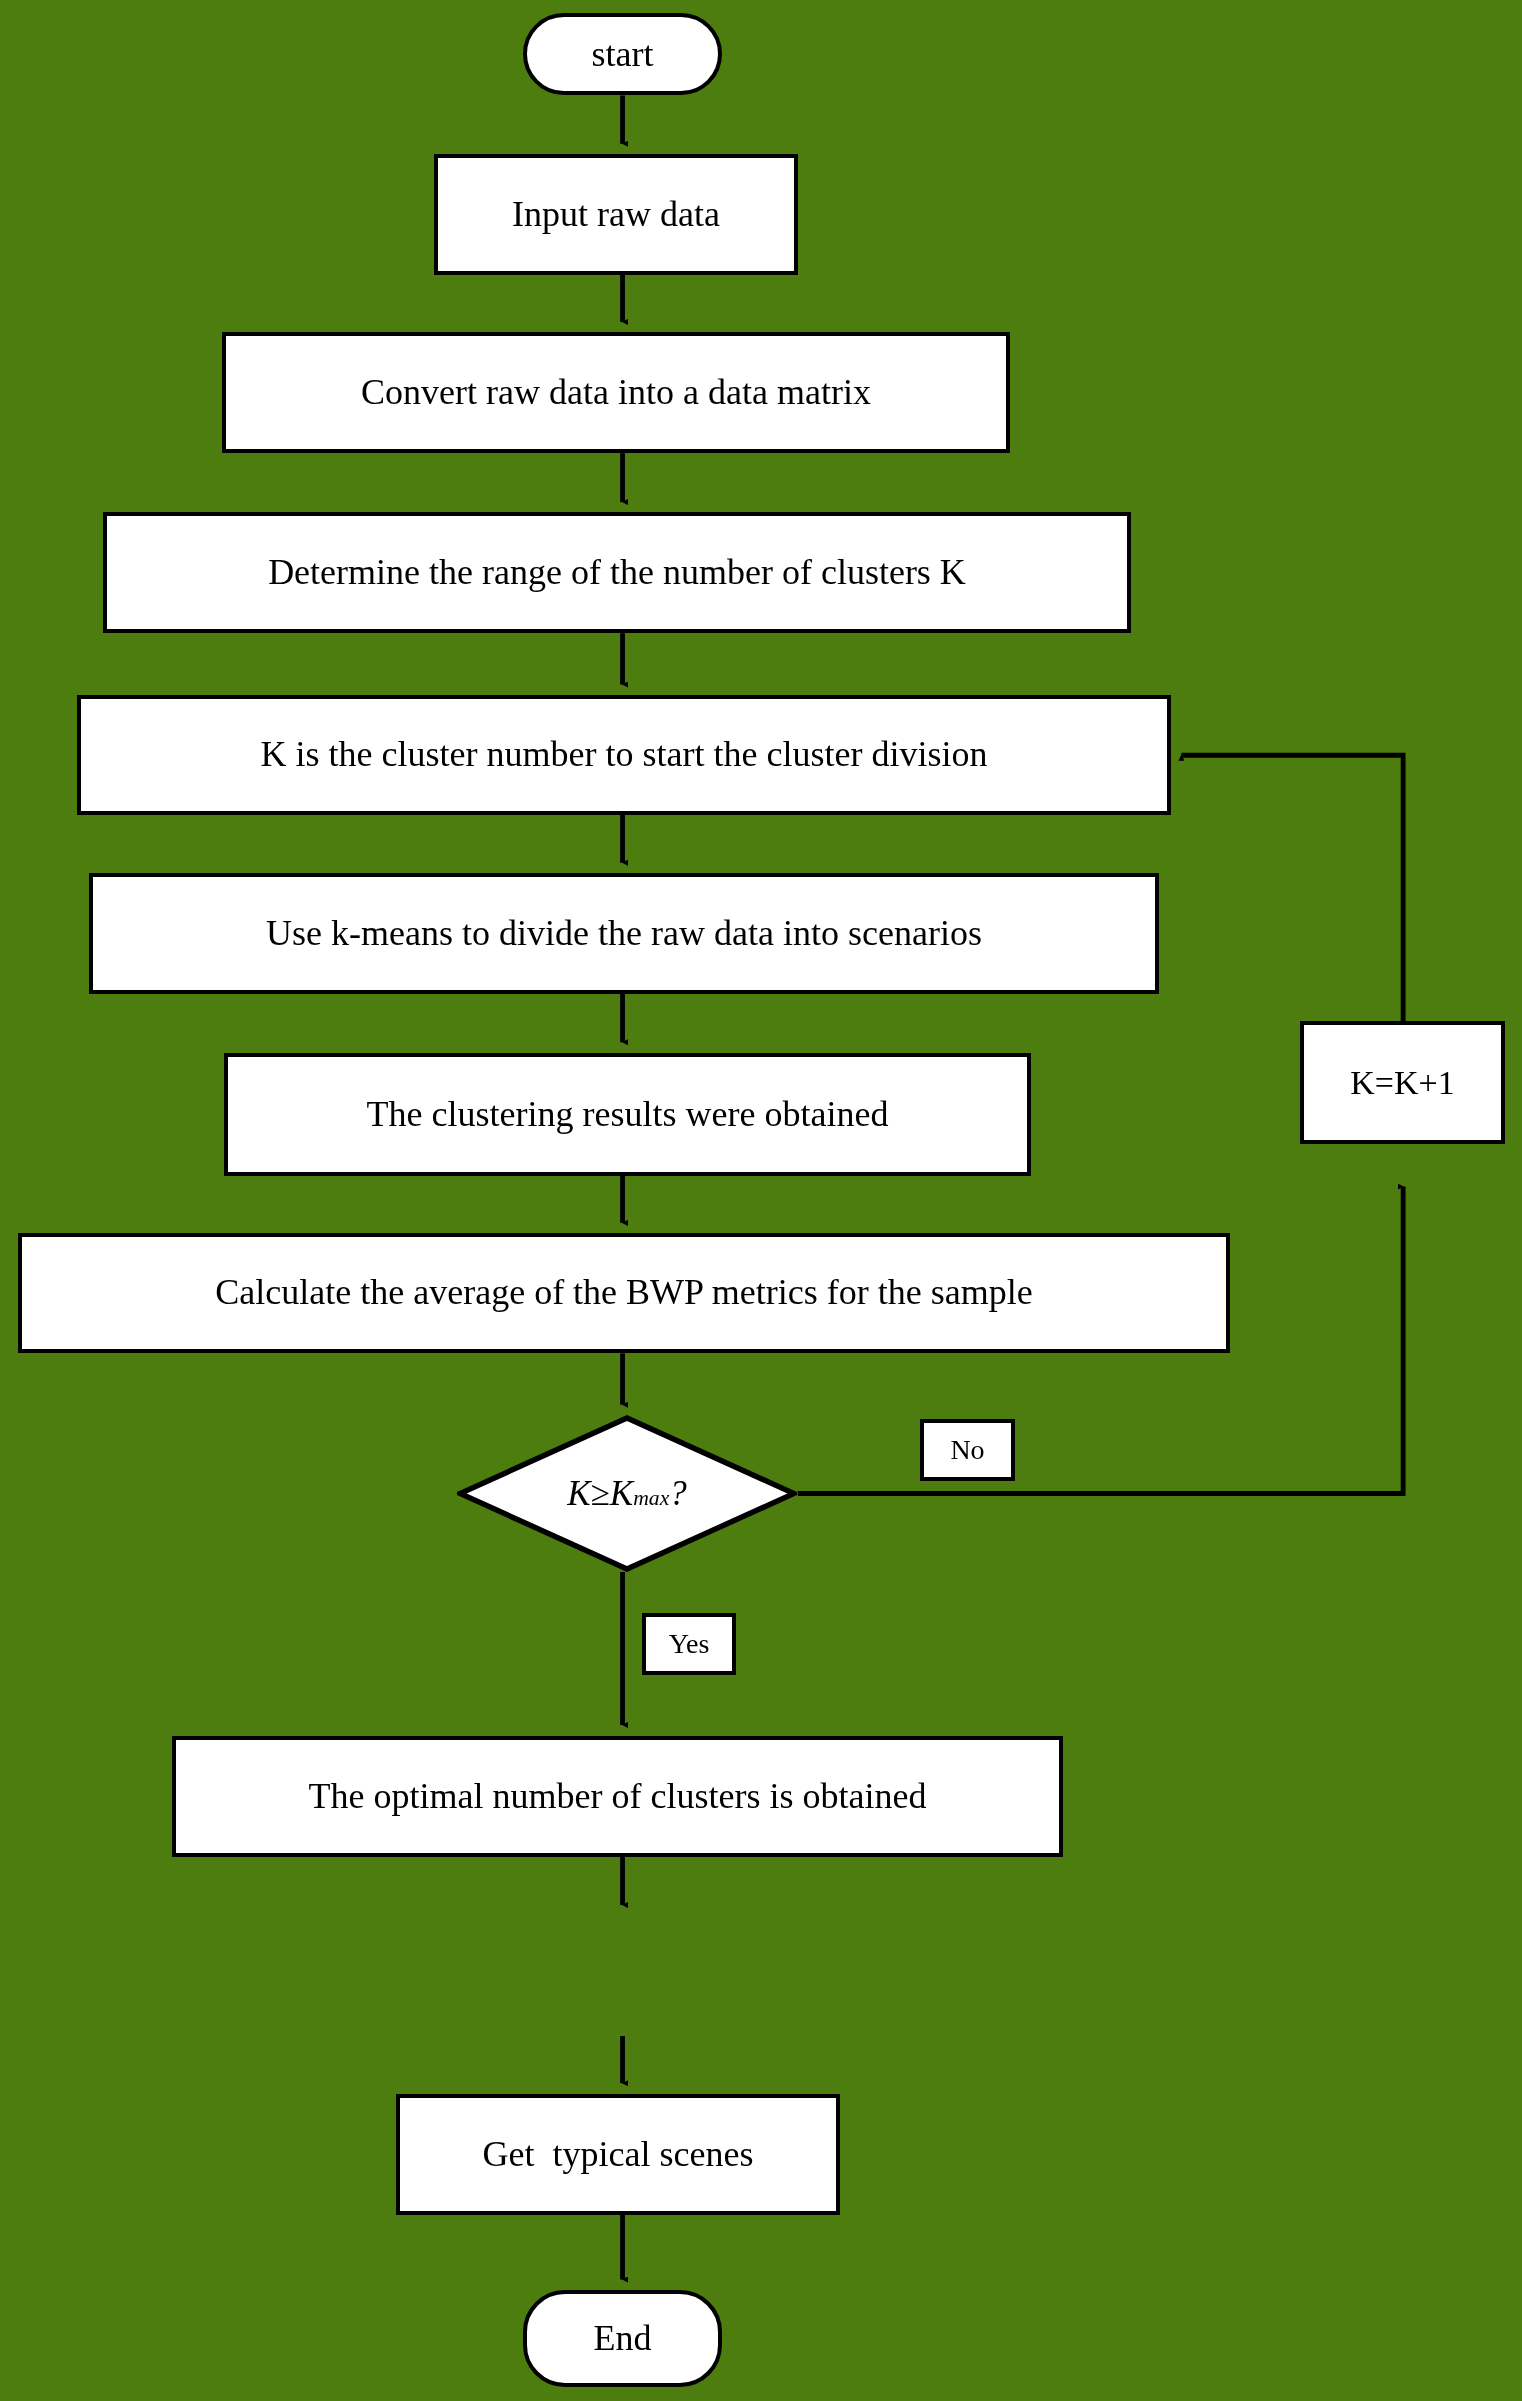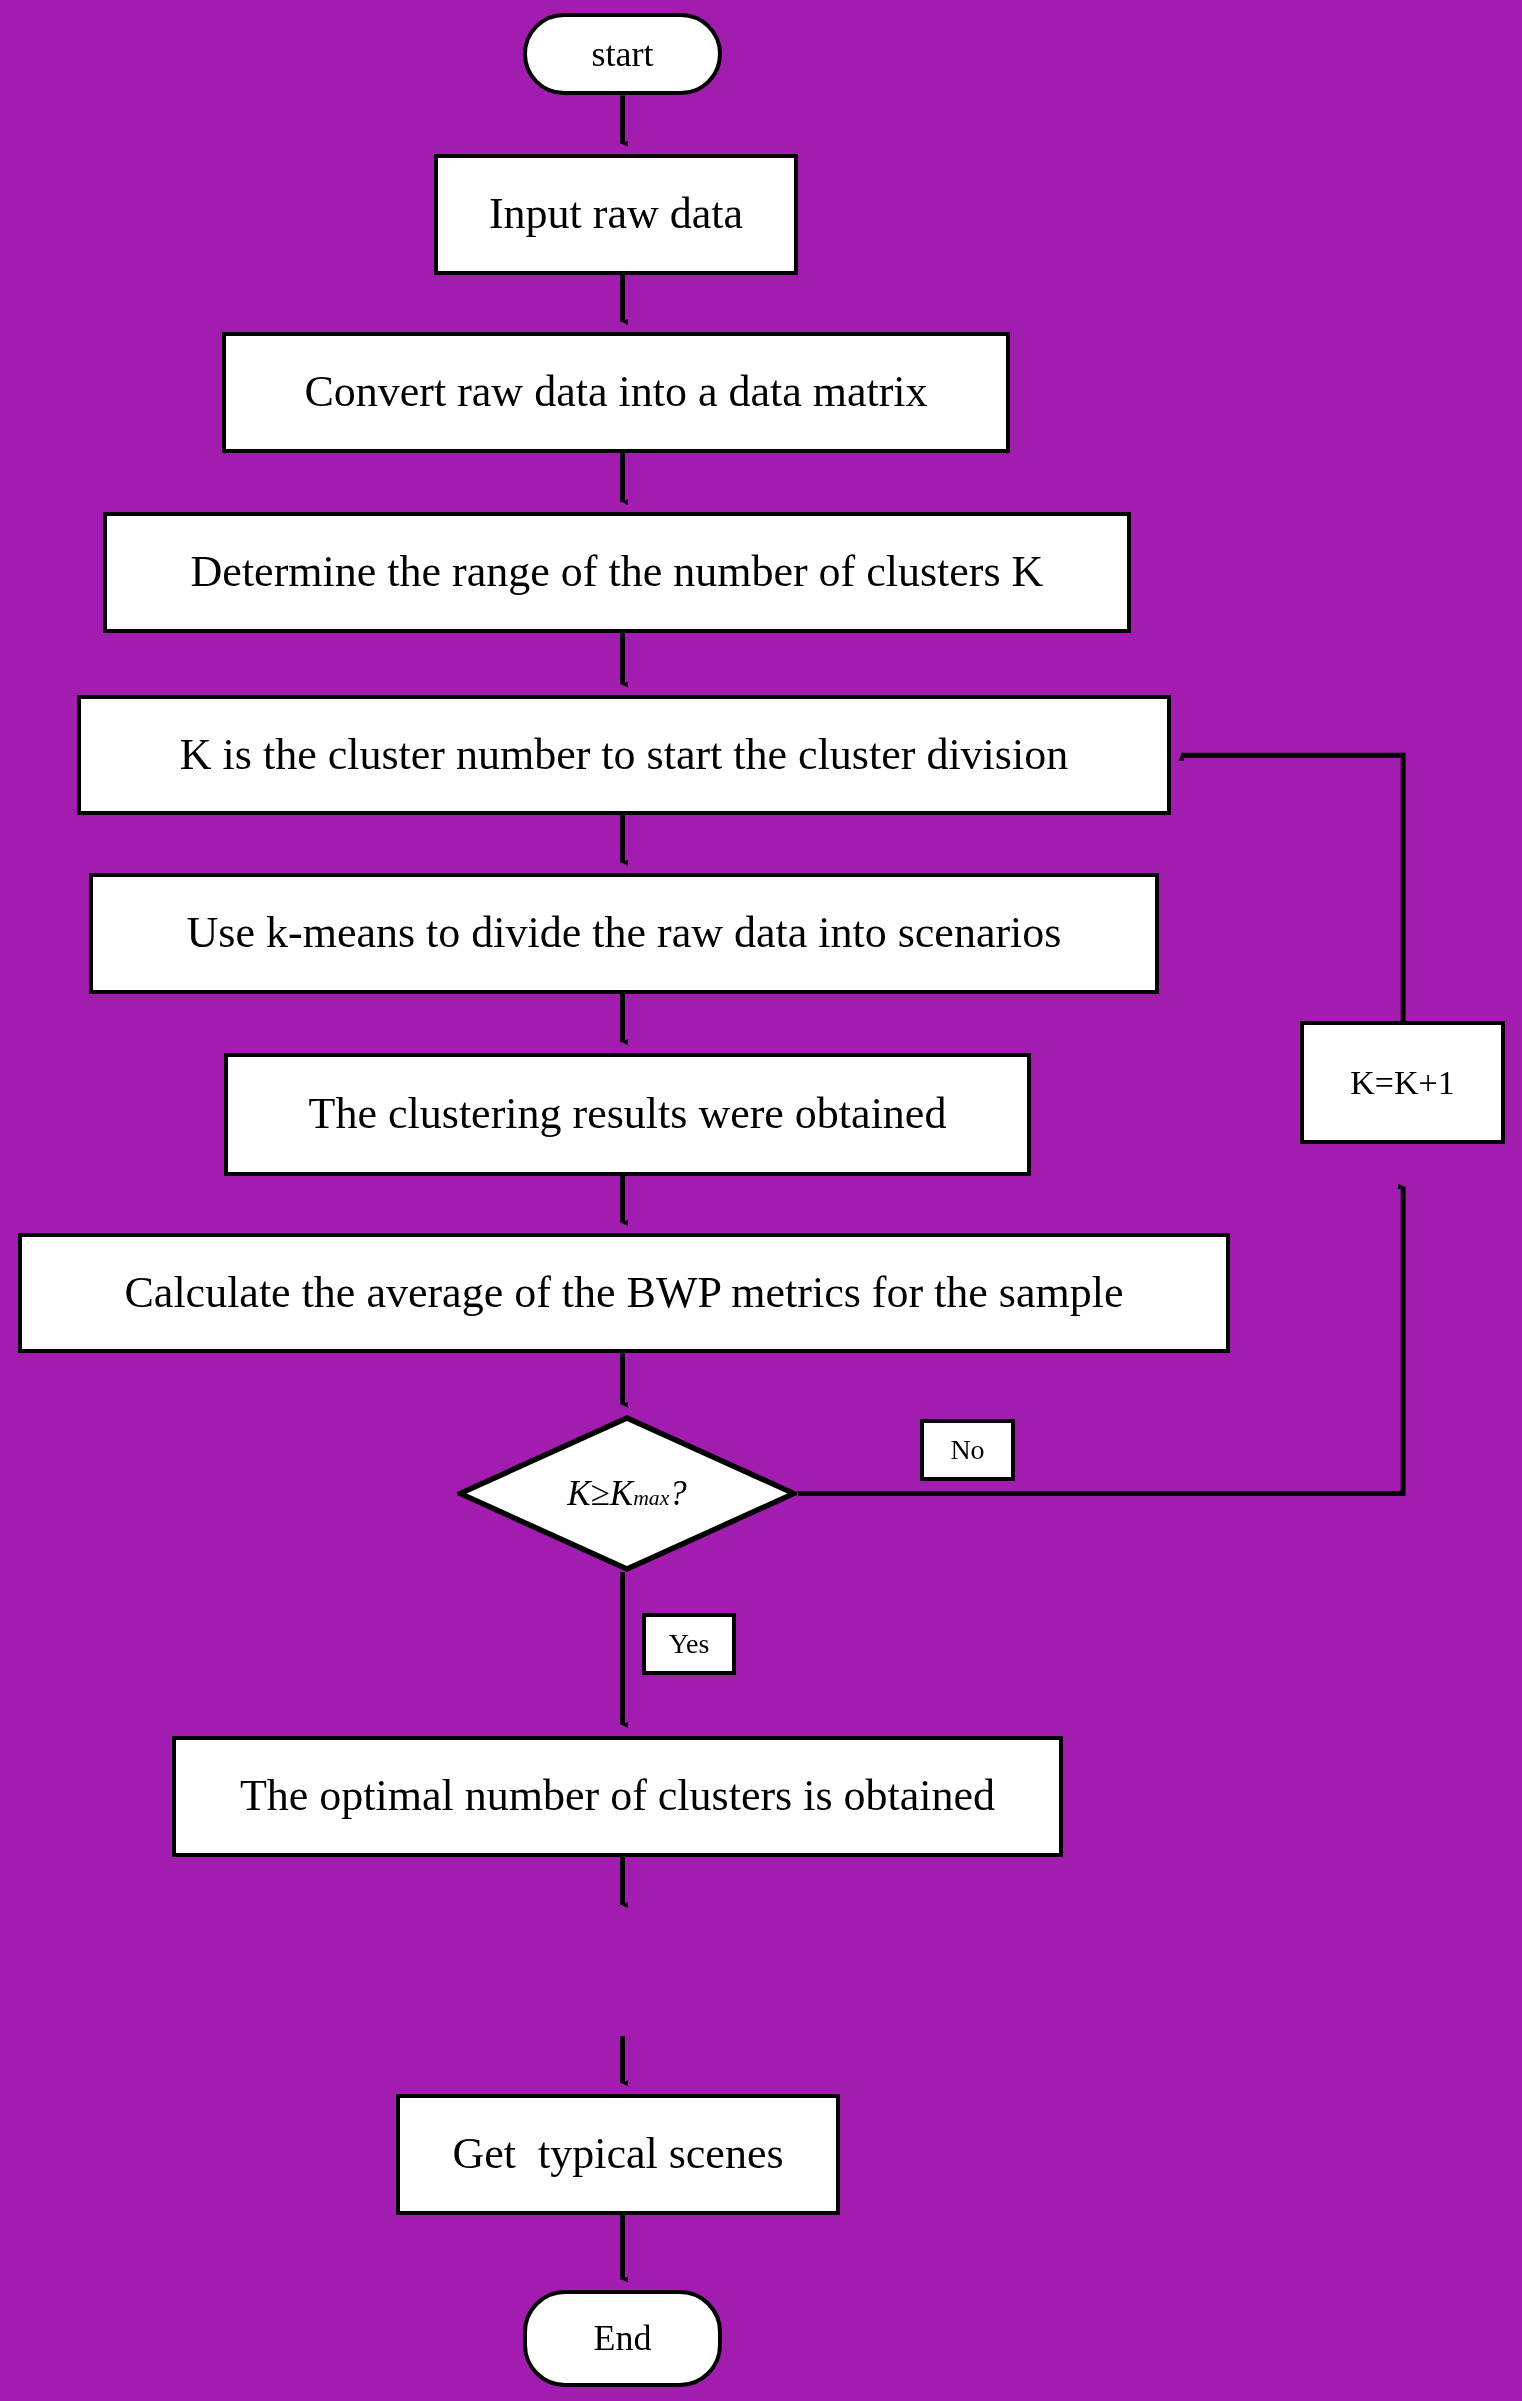--- a/index.html
+++ b/index.html
@@ -1,35 +1,35 @@
 <!DOCTYPE html>
 <html style="font-size:9.7px"><head>
 <meta charset="utf-8">
 <style>
   html,body{margin:0;padding:0;background:#ffffff;}
   #canvas{
     position:relative;
     width:1523px;height:2401px;
-    background:#a21caf;
+    background:#4d7c0f;
     font-family:"Liberation Serif","DejaVu Serif",serif;
     overflow:hidden;
   }
   .node{
     position:absolute;
     box-sizing:border-box;
     display:flex;align-items:center;justify-content:center;
     background:#ffffff;
     color:#000000;
     text-align:center;
     line-height:1.1;
     white-space:pre;
   }
   .proc{
     border:4.2px solid #000000;
-    font-size:44px;
+    font-size:36px;
   }
   .terminal{
     border:4.2px solid #000000;
     border-radius:42px;
     font-size:36px;
   }
   .tag{
     border:4.2px solid #000000;
     font-size:28px;
   }

